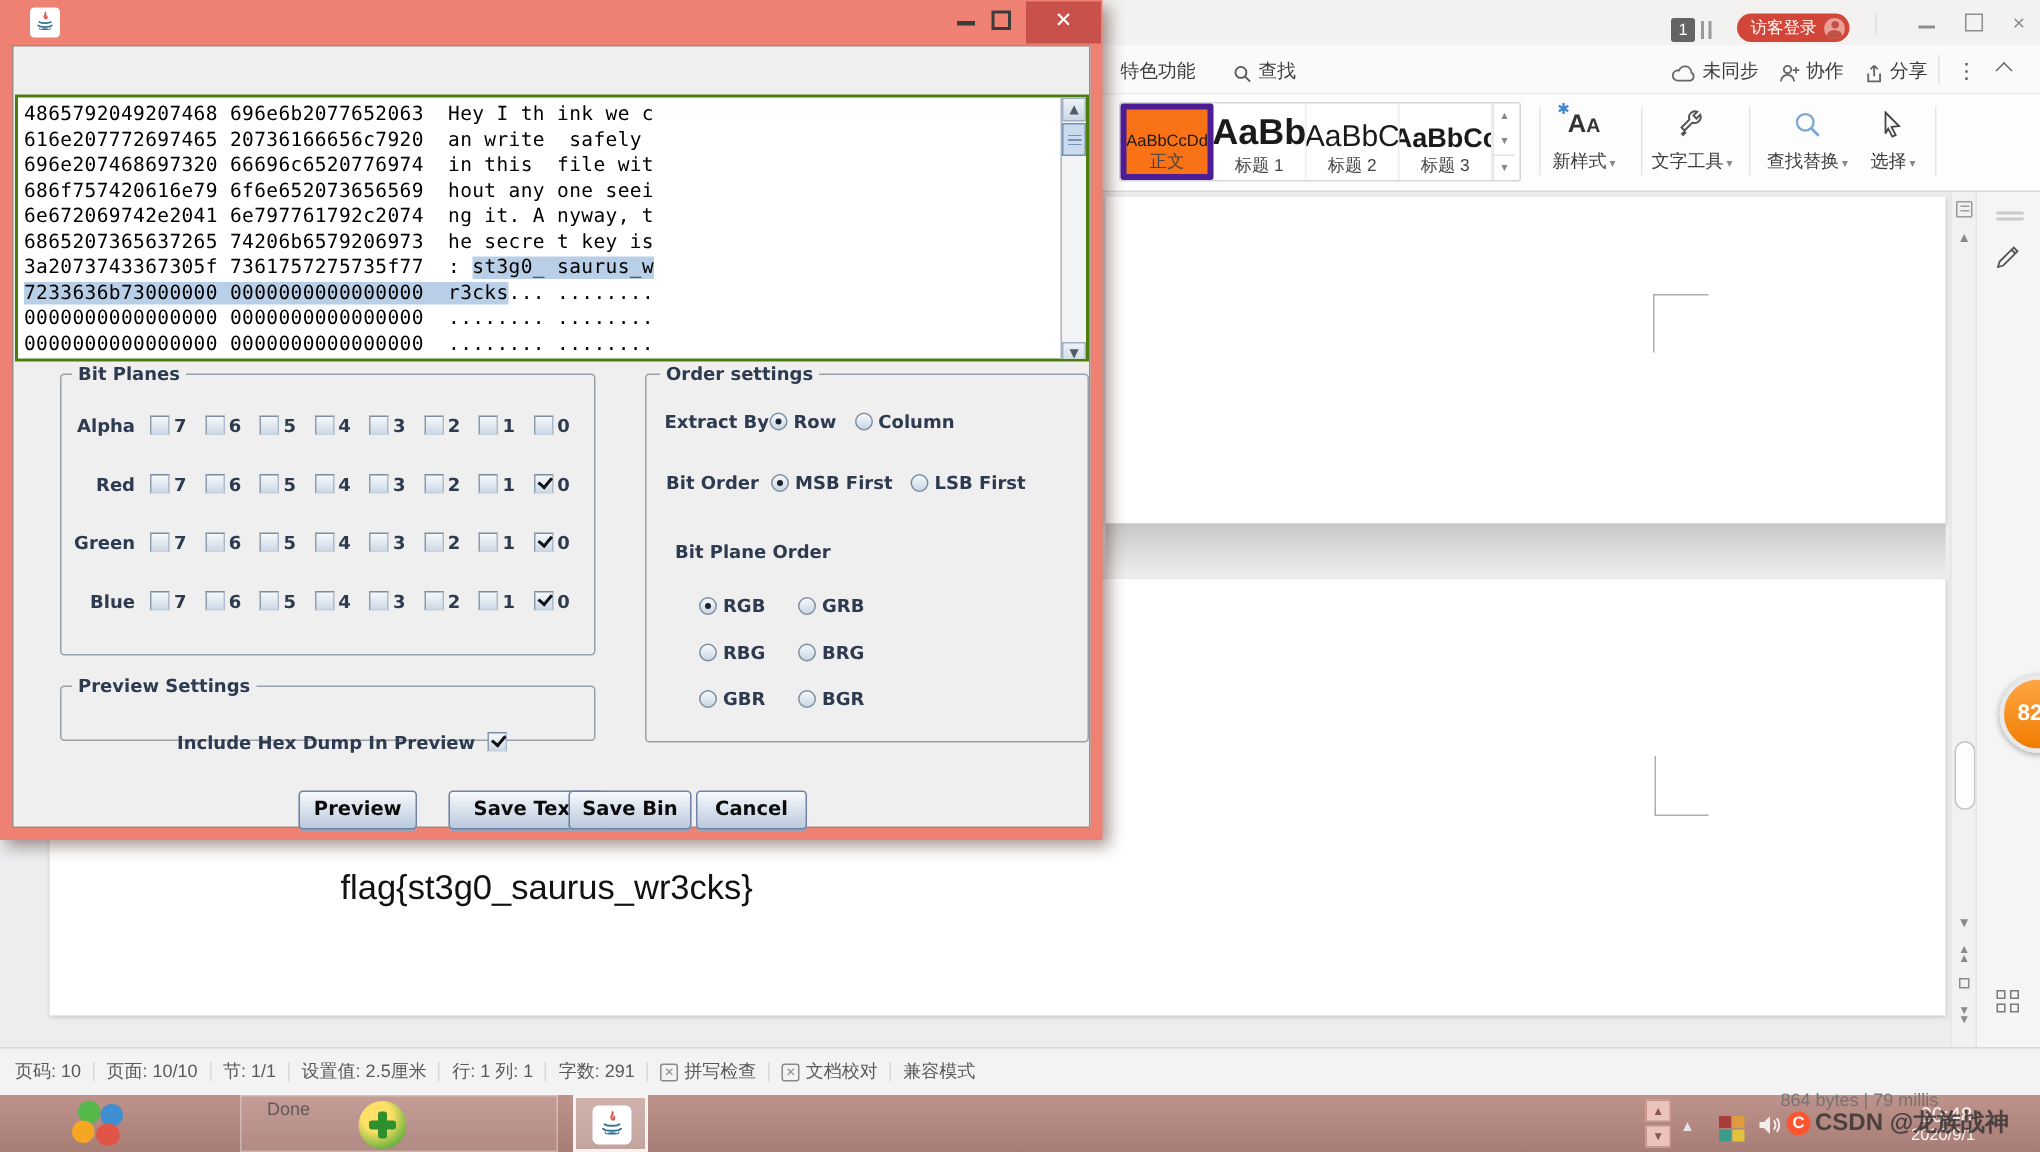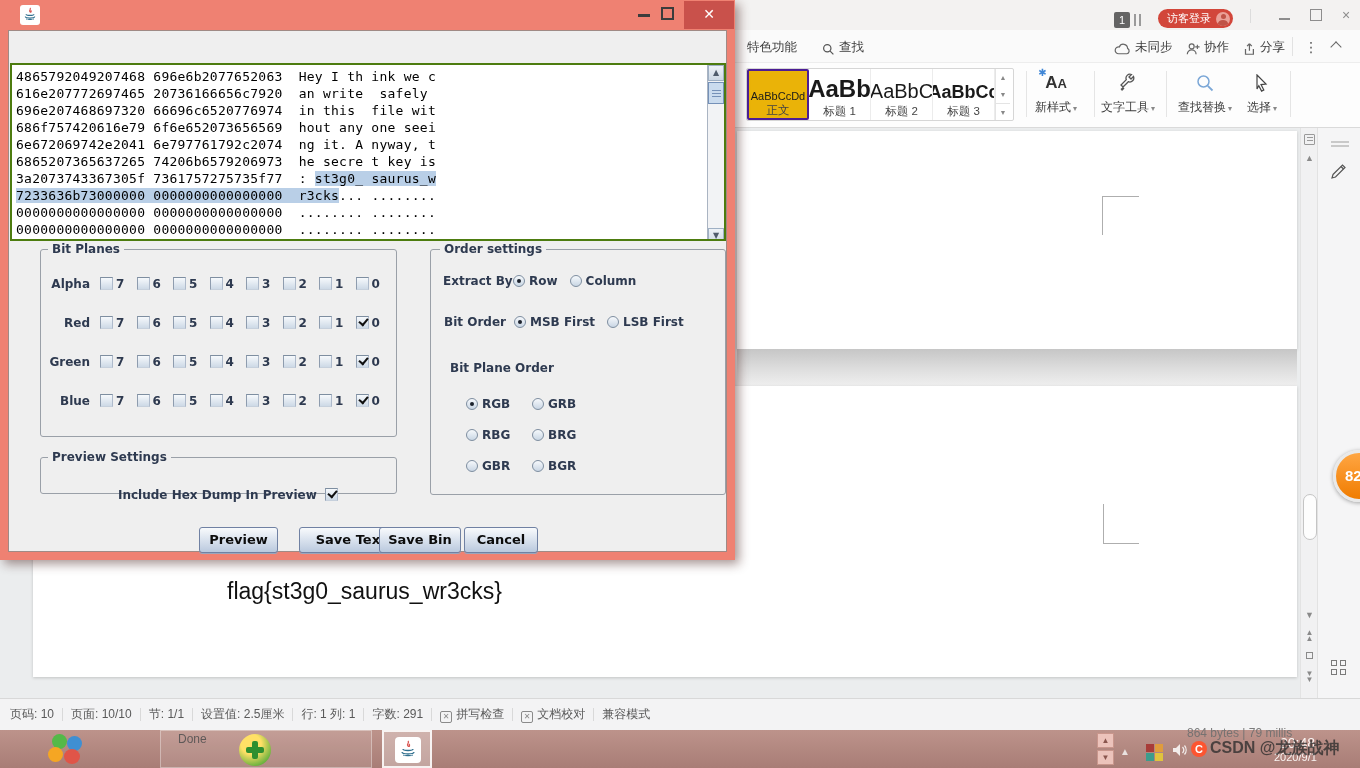--- a/index.html
+++ b/index.html
@@ -20,21 +20,21 @@
 .wb-max{left:1306px}.wb-max::after{content:'';display:inline-block;width:10px;height:10px;border:1.5px solid #8d8d8d;margin-top:3px}
 .wb-close{left:1336px;font-size:14px;line-height:18px}
 
 .wps-menubar{position:absolute;left:0;top:30px;width:1360px;height:33px;background:#fafafa;border-bottom:1px solid #ededed;font-size:12.5px;color:#3c3c3c}
 .mb-item{position:absolute;top:9px;display:flex;align-items:flex-end;gap:4px}
 .chev-up{width:8px;height:8px;border-left:1.5px solid #666;border-top:1.5px solid #666;transform:rotate(45deg);margin-top:4px}
 
 .wps-ribbon{position:absolute;left:0;top:63px;width:1360px;height:65px;background:#fdfdfd;border-bottom:1px solid #dadada}
 .gallery{position:absolute;left:746px;top:5px;width:268px;height:53px;background:#fff;border:1px solid #d6d6d6;border-radius:2px;display:flex}
 .gal-item{width:62px;height:100%;border-right:1px solid #ececec;display:flex;flex-direction:column;align-items:center;overflow:hidden}
-.gal-item.sel{background:#eab308;border:2px solid #4c1d95;border-radius:2px}
+.gal-item.sel{background:#f97316;border:4px solid #4c1d95;border-radius:2px}
 .gal-sample{height:34px;display:flex;align-items:flex-end;justify-content:center;color:#1a1a1a;white-space:nowrap}
 .gal-label{font-size:11.5px;color:#444;line-height:16px}
 .gs0{font-size:11px}.gs1{font-size:24px;font-weight:bold}.gs2{font-size:20px}.gs3{font-size:18px;font-weight:bold}
 .gal-scroll{width:15px;display:flex;flex-direction:column;border-left:1px solid #e4e4e4}
 .gal-scroll span{flex:1;font-size:7px;color:#888;text-align:center;line-height:17px}
 .rb-sep{position:absolute;top:8px;width:1px;height:46px;background:#e5e5e5}
 .rb-btn{position:absolute;top:4px;text-align:center;font-size:12px;color:#3c3c3c}
 .rb-ico{height:32px;display:flex;align-items:center;justify-content:center}
 .rb-lbl{line-height:16px;white-space:nowrap}
 .caret{font-size:8px;color:#888;margin-left:2px}
@@ -56,21 +56,21 @@
 .dbl{line-height:6px;font-size:8px}
 .sidepanel{position:absolute;left:1317px;top:0;width:43px;height:570px;background:#f5f5f6;border-left:1px solid #e2e2e2}
 .sp-handle{position:absolute;left:13px;top:13px;width:18px;height:2px;background:#c9c9c9;box-shadow:0 4px 0 #c9c9c9}
 .badge-orange{position:absolute;left:15px;top:322px;width:52px;height:52px;border-radius:50%;background:linear-gradient(#ffa643,#f07c00);border:3px solid #e9e9e9;box-shadow:0 1px 4px rgba(0,0,0,.35);color:#fff;font-weight:bold;font-size:15px;line-height:46px;padding-left:9px}
 .grid-ico{position:absolute;left:13px;top:532px;width:16px;height:16px}
 .grid-ico i{position:absolute;width:6px;height:6px;border:1.5px solid #7a7a7a}
 
 
 .wps-statusbar{position:absolute;left:0;top:698px;width:1360px;height:32px;background:#f3f3f4;border-top:1px solid #d8d8d8;font-size:12px;color:#595959}
 .sb-items{position:absolute;left:2px;top:0;height:31px;display:flex;align-items:center}
-.sb-item{padding:0 8px;display:flex;align-items:flex-end;gap:4px;white-space:nowrap}
+.sb-item{padding:0 8px;display:flex;align-items:center;gap:4px;white-space:nowrap}
 .sb-sep{width:1px;height:13px;background:#d9d9d9}
 .sb-ico{width:12px;height:12px;border:1px solid #8a8a8a;border-radius:2px;font-size:8px;line-height:10px;text-align:center;color:#8a8a8a}
 
 
 .taskbar{position:absolute;left:0;top:730px;width:1360px;height:38px;background:linear-gradient(#bd938b,#a87d76)}
 .tk-logo{position:absolute;left:48px;top:4px;width:38px;height:30px}
 .tk-logo i{position:absolute;border-radius:50%}
 .tk-btn{position:absolute;top:0;height:38px;border:1px solid rgba(255,255,255,.35);background:rgba(255,255,255,.10)}
 .tk-btn.active{border:2px solid rgba(255,255,255,.85);background:rgba(255,255,255,.30)}
 .orb360{position:absolute;width:32px;height:32px;border-radius:50%;background:radial-gradient(circle at 38% 32%,#ffe066 0 34%,#6cb33f 75%,#4e9930)}

